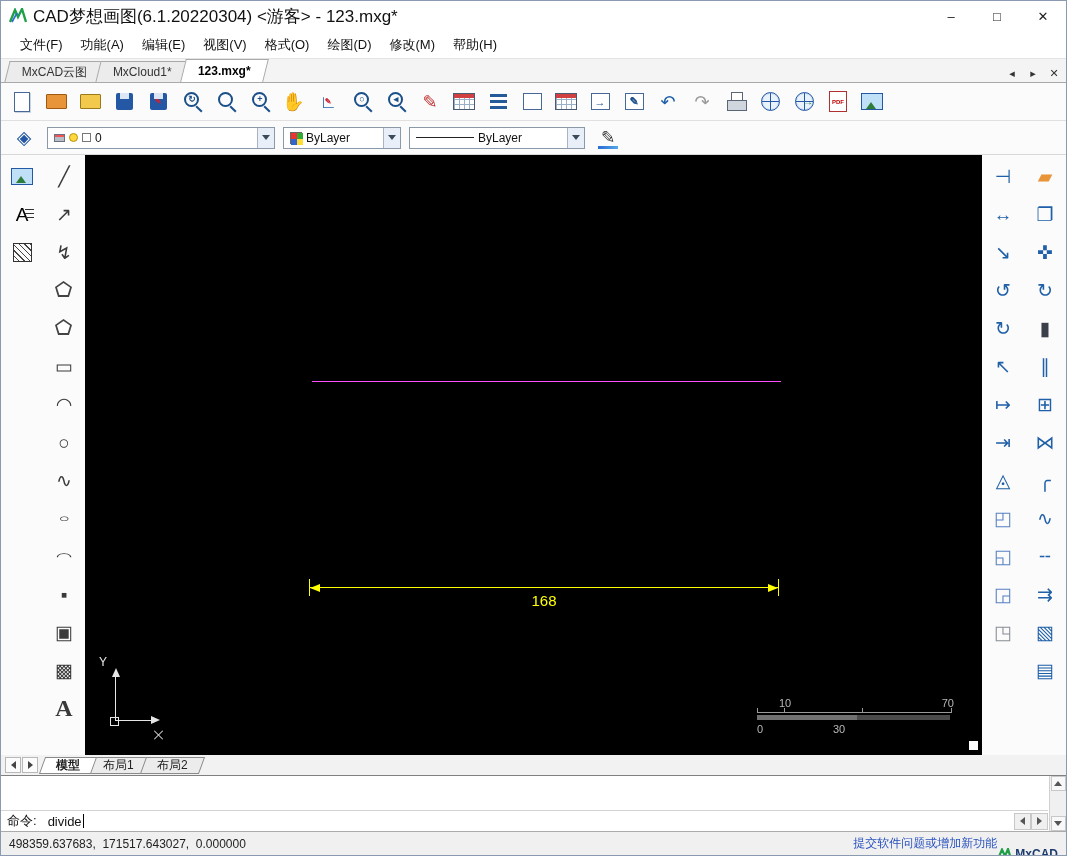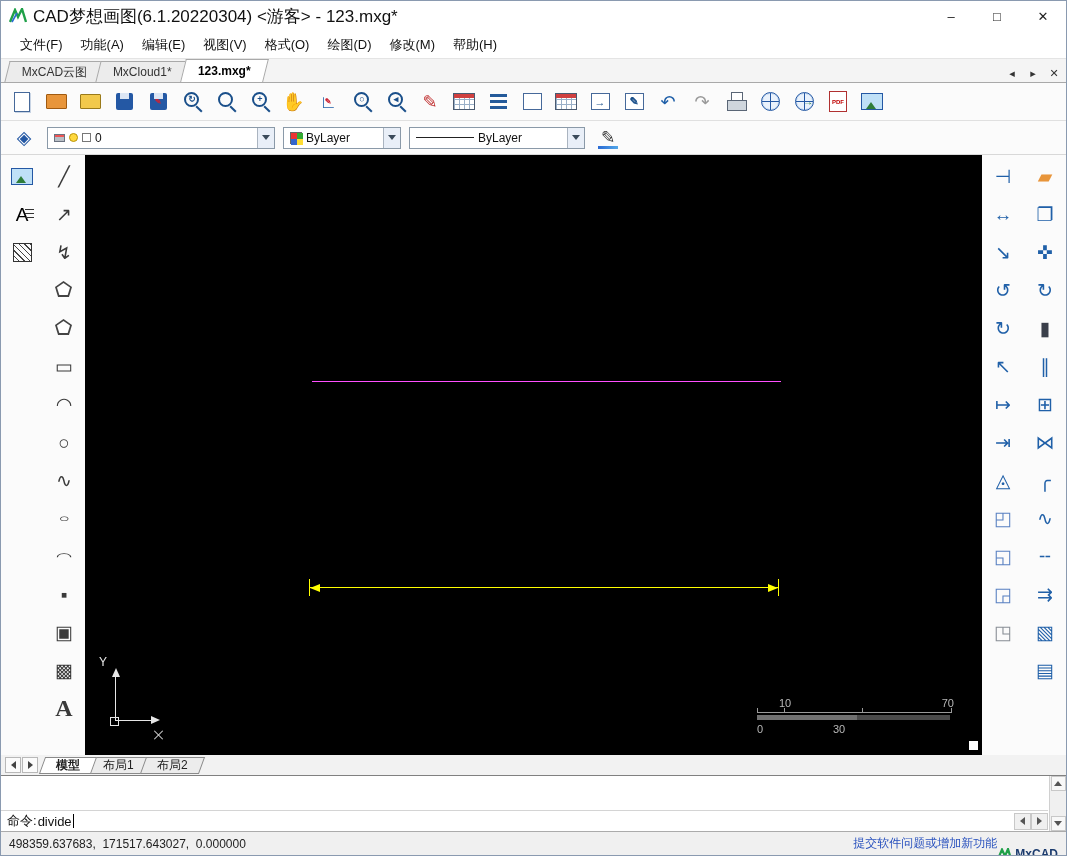--- a/index.html
+++ b/index.html
@@ -128,21 +128,21 @@
   .lnav i { width:0; height:0; border-top:4px solid transparent; border-bottom:4px solid transparent; display:block; }
   .lnav.prev i { border-right:5px solid #444; } .lnav.next i { border-left:5px solid #444; }
   .ltab { height:17px; display:flex; align-items:center; padding:0 13px; border:1px solid #8a8a8a; background:#ececec; transform:skewX(-20deg); margin-left:-5px; color:#222; }
   .ltab > span { transform:skewX(20deg); white-space:nowrap; }
   .ltab.active { background:#fff; font-weight:bold; z-index:2; }
 
   
   .cmd { position:relative; height:56px; border-top:1px solid #808080; background:#fff; font-size:13px; color:#111; flex:0 0 auto; }
   .cmd-history { padding:2px 6px 0; line-height:16px; margin-right:18px; }
   .cmd-input { position:absolute; left:0; right:18px; bottom:0; height:21px; border-top:1px solid #d4d4d4; display:flex; align-items:center; padding-left:6px; }
-  .cmd-input .intext { margin-left:1px;text-align:right; }
+  .cmd-input .intext { margin-left:11px;text-align:right; }
   .caret { width:1px; height:14px; background:#000; margin-left:1px; animation:blink 1s steps(1) infinite; }
   @keyframes blink { 50% { opacity:0; } }
   .hnav { margin-left:auto; display:flex; }
   .hbtn { width:17px; height:17px; border:1px solid #c8c8c8; background:#f0f0f0; display:flex; align-items:center; justify-content:center; cursor:default; }
   .hbtn i { width:0; height:0; border-top:4px solid transparent; border-bottom:4px solid transparent; display:block; }
   .hbtn.left i { border-right:5px solid #555; } .hbtn.right i { border-left:5px solid #555; }
   .vscroll { position:absolute; right:0; top:0; bottom:0; width:17px; background:#f0f0f0; border-left:1px solid #d0d0d0; display:flex; flex-direction:column; justify-content:space-between; align-items:center; }
   .vbtn { width:15px; height:15px; border:1px solid #c8c8c8; background:#f8f8f8; display:flex; align-items:center; justify-content:center; cursor:default; }
   .vbtn i { width:0; height:0; border-left:4px solid transparent; border-right:4px solid transparent; display:block; }
   .vbtn.up i { border-bottom:5px solid #555; } .vbtn.down i { border-top:5px solid #555; }
@@ -547,20 +547,21 @@
     </div>
 
     <div class="canvas">
       <div class="line-magenta"></div>
       <div class="dim">
         <span class="tick l"></span>
         <span class="tick r"></span>
         <span class="arr l"></span>
         <span class="arr r"></span>
         <span class="dline"></span>
+        <div class="dtext">168</div>
       </div>
       <div class="ucs">
         <span class="ylabel">Y</span>
         <span class="yarrow"></span>
         <span class="yaxis"></span>
         <span class="xaxis"></span>
         <span class="xarrow"></span>
         <span class="obox"></span>
       </div>
       <div class="pmark">

